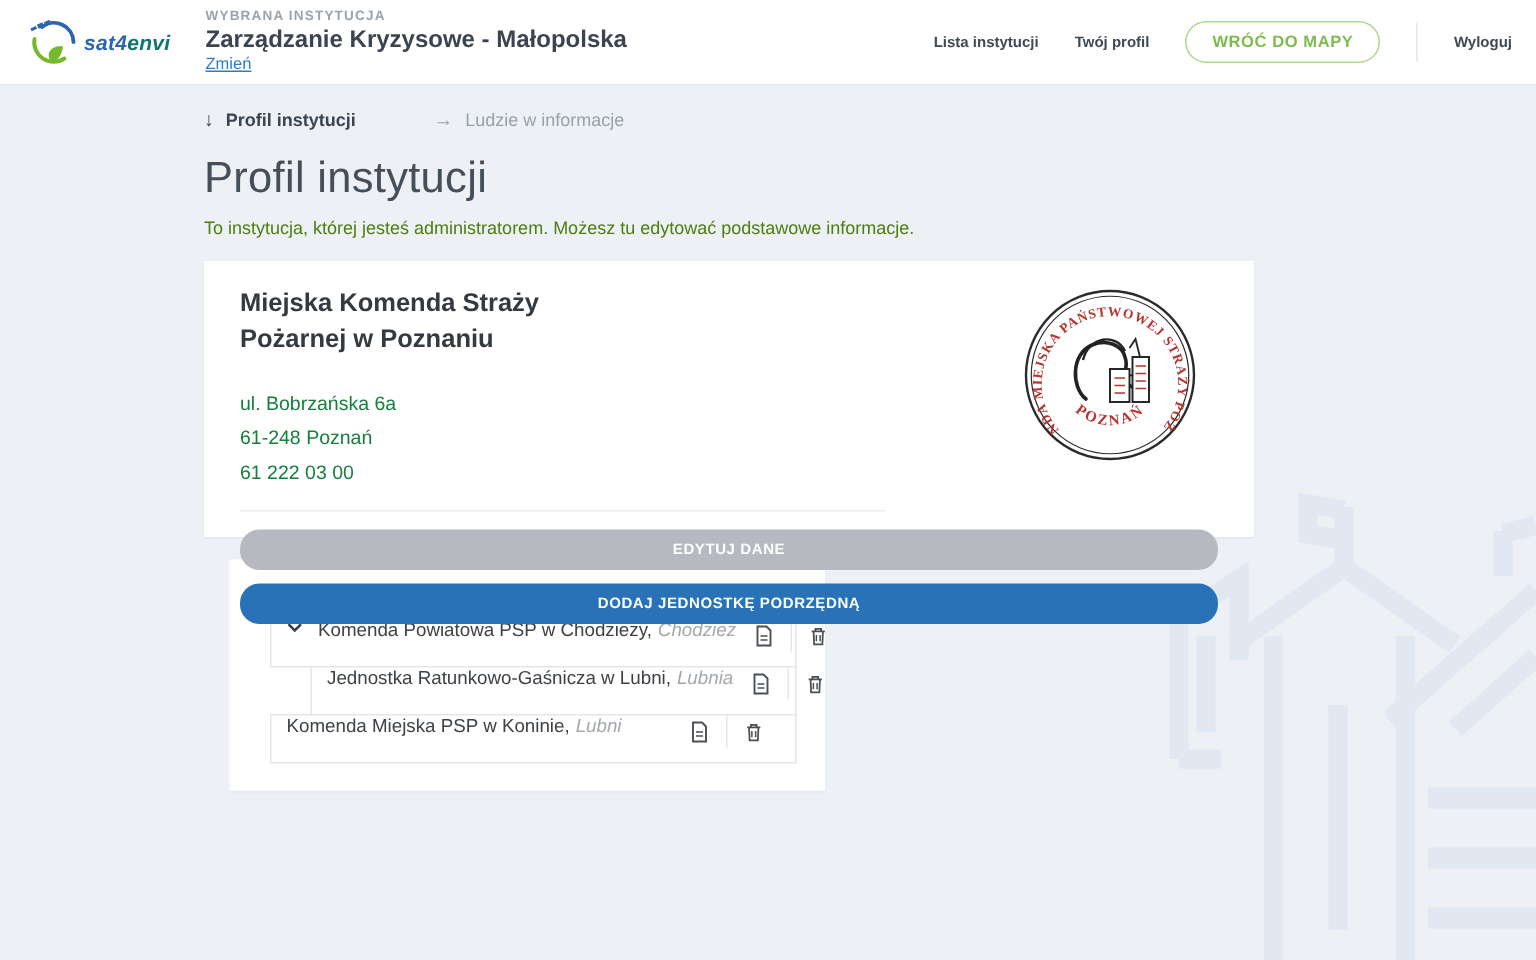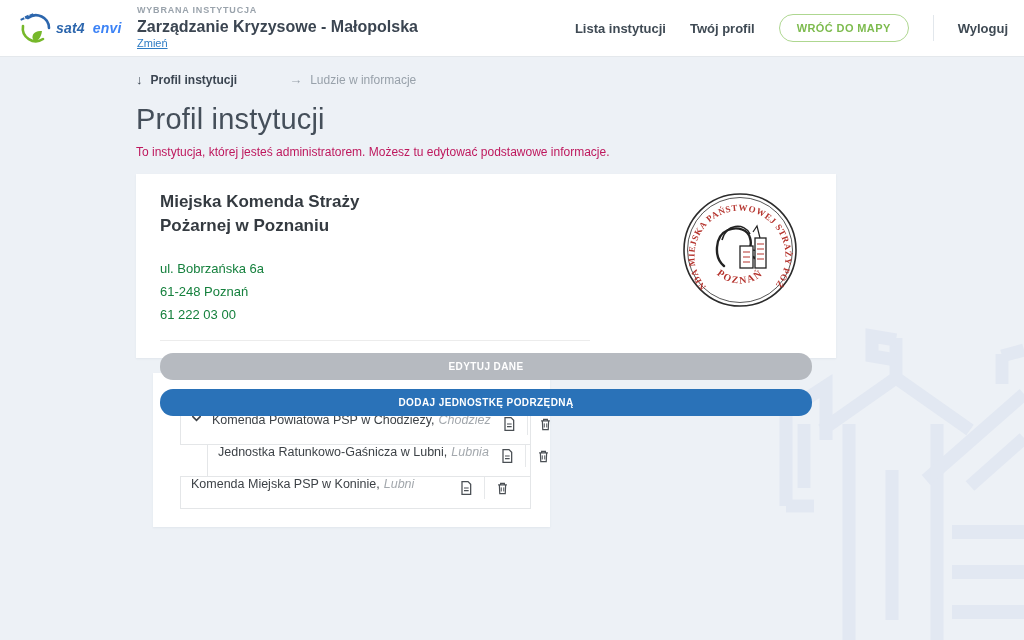--- a/index.html
+++ b/index.html
@@ -17,43 +17,43 @@
 
   
   .header {
     position:absolute; top:0; left:0; width:1024px; height:57px;
     background:#ffffff; border-bottom:1px solid #e4e8ec;
     display:flex; align-items:center; z-index:5;
   }
   .logo-wrap { display:flex; align-items:center; padding-left:16px; width:137px; }
   .logo-text { font-size:14px; font-weight:700; font-style:italic; letter-spacing:.2px; }
   .logo-sat { color:#2c66ad; }
-  .logo-envi { color:#3b82f6;padding-left:8px; }
+  .logo-envi { color:#0f766e; }
   .inst-block { display:flex; flex-direction:column; justify-content:flex-end; line-height:1.25; }
   .inst-label { font-size:9px; font-weight:700; color:#9aa3ac; letter-spacing:.8px; }
   .inst-name { font-size:16px; font-weight:700; color:#3b4551; margin-top:1px; }
   .inst-change { font-size:11px; color:#2e7cc4; text-decoration:underline; cursor:pointer; width:max-content; }
   .header-nav { margin-left:auto; display:flex; align-items:center; padding-right:16px; gap:24px; }
-  .nav-link { font-size:13px; font-weight:700; color:#3f4a54; cursor:pointer; }
+  .nav-link { font-size:10px; font-weight:700; color:#3f4a54; cursor:pointer; }
   .map-btn {
     border:1px solid #aed790; border-radius:14px; background:#fff;
     color:#7dbb4e; font-size:11px; font-weight:700; letter-spacing:.4px;
     padding:7px 17px; cursor:pointer; font-family:inherit;
   }
   .nav-divider { width:1px; height:26px; background:#e2e7ec; }
 
   
   .content { position:absolute; top:57px; left:0; width:1024px; padding-left:136px; z-index:2; }
   .breadcrumb { display:flex; align-items:center; margin-top:15px; font-size:12px; gap:8px; }
   .crumb { display:flex; align-items:center; gap:8px; cursor:pointer; }
   .crumb-active { font-weight:700; color:#3b4551; }
   .crumb-muted { color:#98a1aa; margin-left:44px; }
   .crumb-arrow { font-size:13px; }
   .page-title { margin-top:16px; font-size:29px; font-weight:400; color:#454f5a; letter-spacing:.2px; }
-  .page-subtitle { margin-top:9px; font-size:12px; color:#be185d; }
+  .page-subtitle { margin-top:9px; font-size:12px; color:#4d7c0f; }
 
   .card { background:#ffffff; box-shadow:0 1px 2px rgba(40,60,80,.06); }
   .main-card {
     margin-top:15px; width:700px; height:184px; position:relative;
     padding:16px 24px;
   }
   .org-name { font-size:17px; font-weight:700; color:#343a40; line-height:1.4; }
   .org-address { margin-top:19px; font-size:13px; color:#15803d; line-height:1.8; }
   .card-divider { border:none; border-top:1px solid #ececec; width:430px; margin:13px 0 0 0; }
   .btn-row { display:flex; gap:9px; margin-top:12px;flex-direction:column; }

